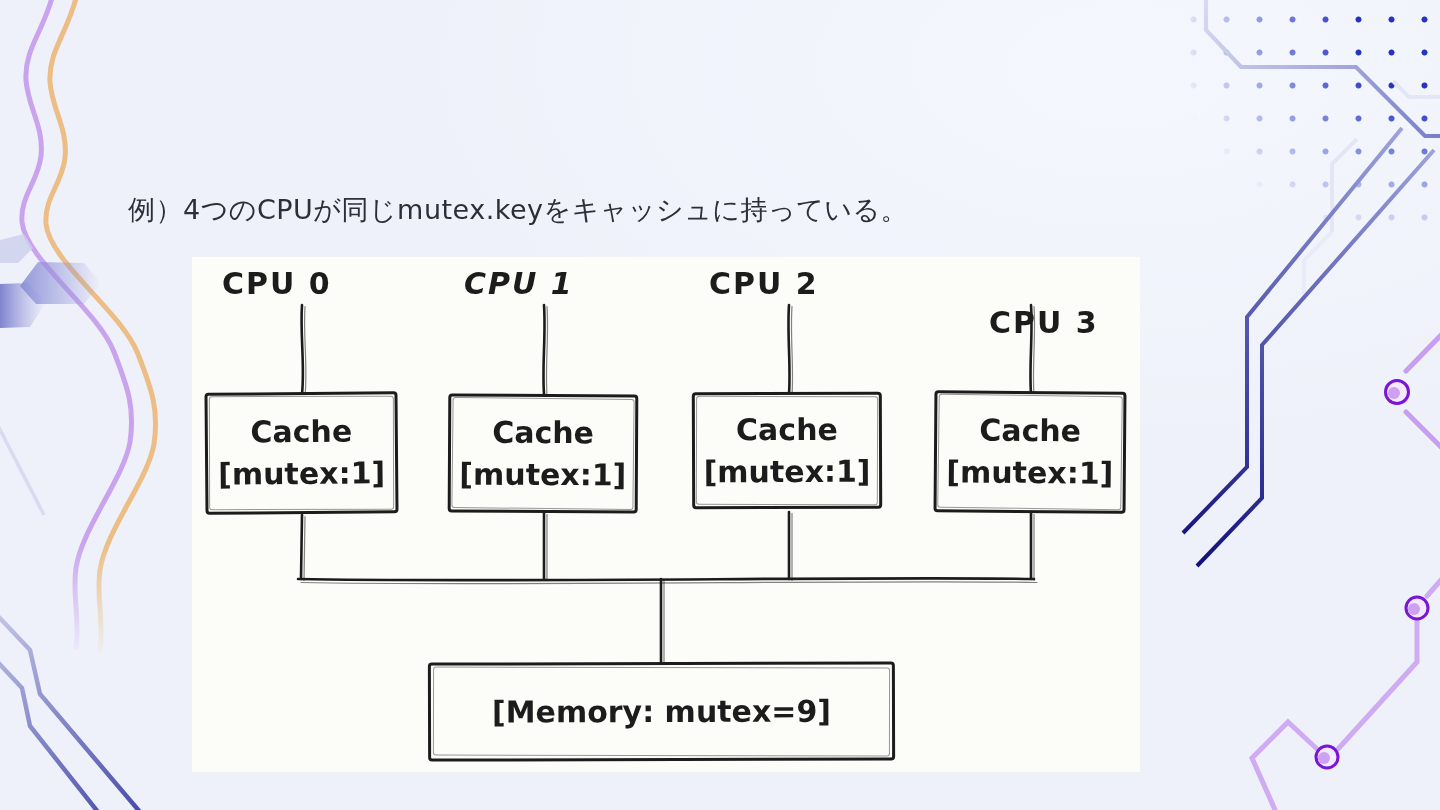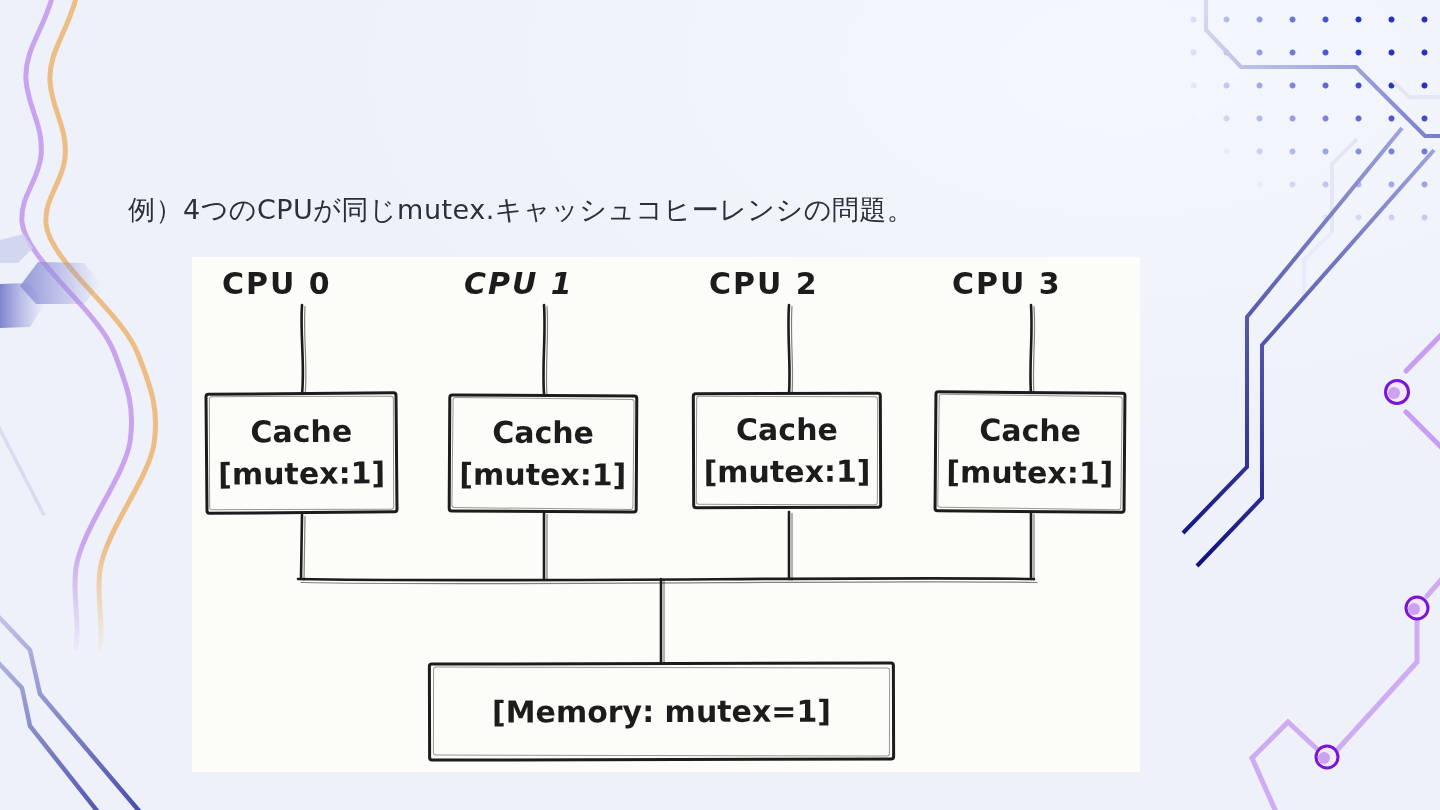--- a/index.html
+++ b/index.html
@@ -113,21 +113,21 @@
     <defs>
       <linearGradient id="g-bl" x1="0" y1="560" x2="160" y2="812" gradientUnits="userSpaceOnUse">
         <stop offset="0" stop-color="#d9dbf1"></stop>
           <stop offset="1" stop-color="#4347a8"></stop>
       </linearGradient>
     </defs>
     <path d="M -6,612 L 30,650 L 40,694 L 140,812" fill="none" stroke="url(#g-bl)" stroke-width="4.5"></path>
     <path d="M -6,658 L 22,688 L 30,726 L 98,812" fill="none" stroke="url(#g-bl)" stroke-width="4.5"></path>
   </svg>
 
-  <p class="subtitle">例）4つのCPUが同じmutex.キャッシュコヒーレンシの問題。</p>
+  <p class="subtitle">例）4つのCPUが同じmutex.keyをキャッシュに持っている。</p>
 
   <div class="panel">
     <svg class="wires" viewBox="0 0 948 515">
       <g>
         <path d="M 110,48 C 108,78 113,108 110,137"></path>
         <path d="M 352,48 C 354,78 350,108 352,137"></path>
         <path d="M 597,48 C 595,78 599,108 597,137"></path>
         <path d="M 839,48 C 841,78 837,108 839,137"></path>
         <path d="M 110,258 L 109,322"></path>
         <path d="M 352,256 L 352,322"></path>
@@ -146,36 +146,36 @@
         <path d="M 597,255 L 597,322"></path>
         <path d="M 839,256 L 839,322"></path>
         <path d="M 106,324 C 300,328 700,321 842,324"></path>
         <path d="M 469,322 L 469,407"></path>
       </g>
     </svg>
 
     <div class="cpu-label" style="left:30px;">CPU 0</div>
     <div class="cpu-label" style="left:272px;font-style:italic;">CPU 1</div>
     <div class="cpu-label" style="left:517px;">CPU 2</div>
-    <div class="cpu-label" style="left:760px;">CPU 3</div>
+    <div class="cpu-label" style="left:797px;margin-top:39px;">CPU 3</div>
 
     <div class="cache-box" style="left:13px;top:135px;width:193px;height:122px;transform:rotate(-.5deg);">
       <span>Cache</span>
       <span>[mutex:1]</span>
     </div>
     <div class="cache-box" style="left:256px;top:137px;width:190px;height:119px;transform:rotate(.3deg);">
       <span>Cache</span>
       <span>[mutex:1]</span>
     </div>
     <div class="cache-box" style="left:500px;top:135px;width:190px;height:117px;transform:rotate(-.2deg);">
       <span>Cache</span>
       <span>[mutex:1]</span>
     </div>
     <div class="cache-box" style="left:742px;top:134px;width:192px;height:122px;transform:rotate(.45deg);">
       <span>Cache</span>
       <span>[mutex:1]</span>
     </div>
 
     <div class="memory-box">
-      <span>[Memory: mutex=1]</span>
+      <span>[Memory: mutex=9]</span>
     </div>
   </div>
 </div>
 
 </body></html>

